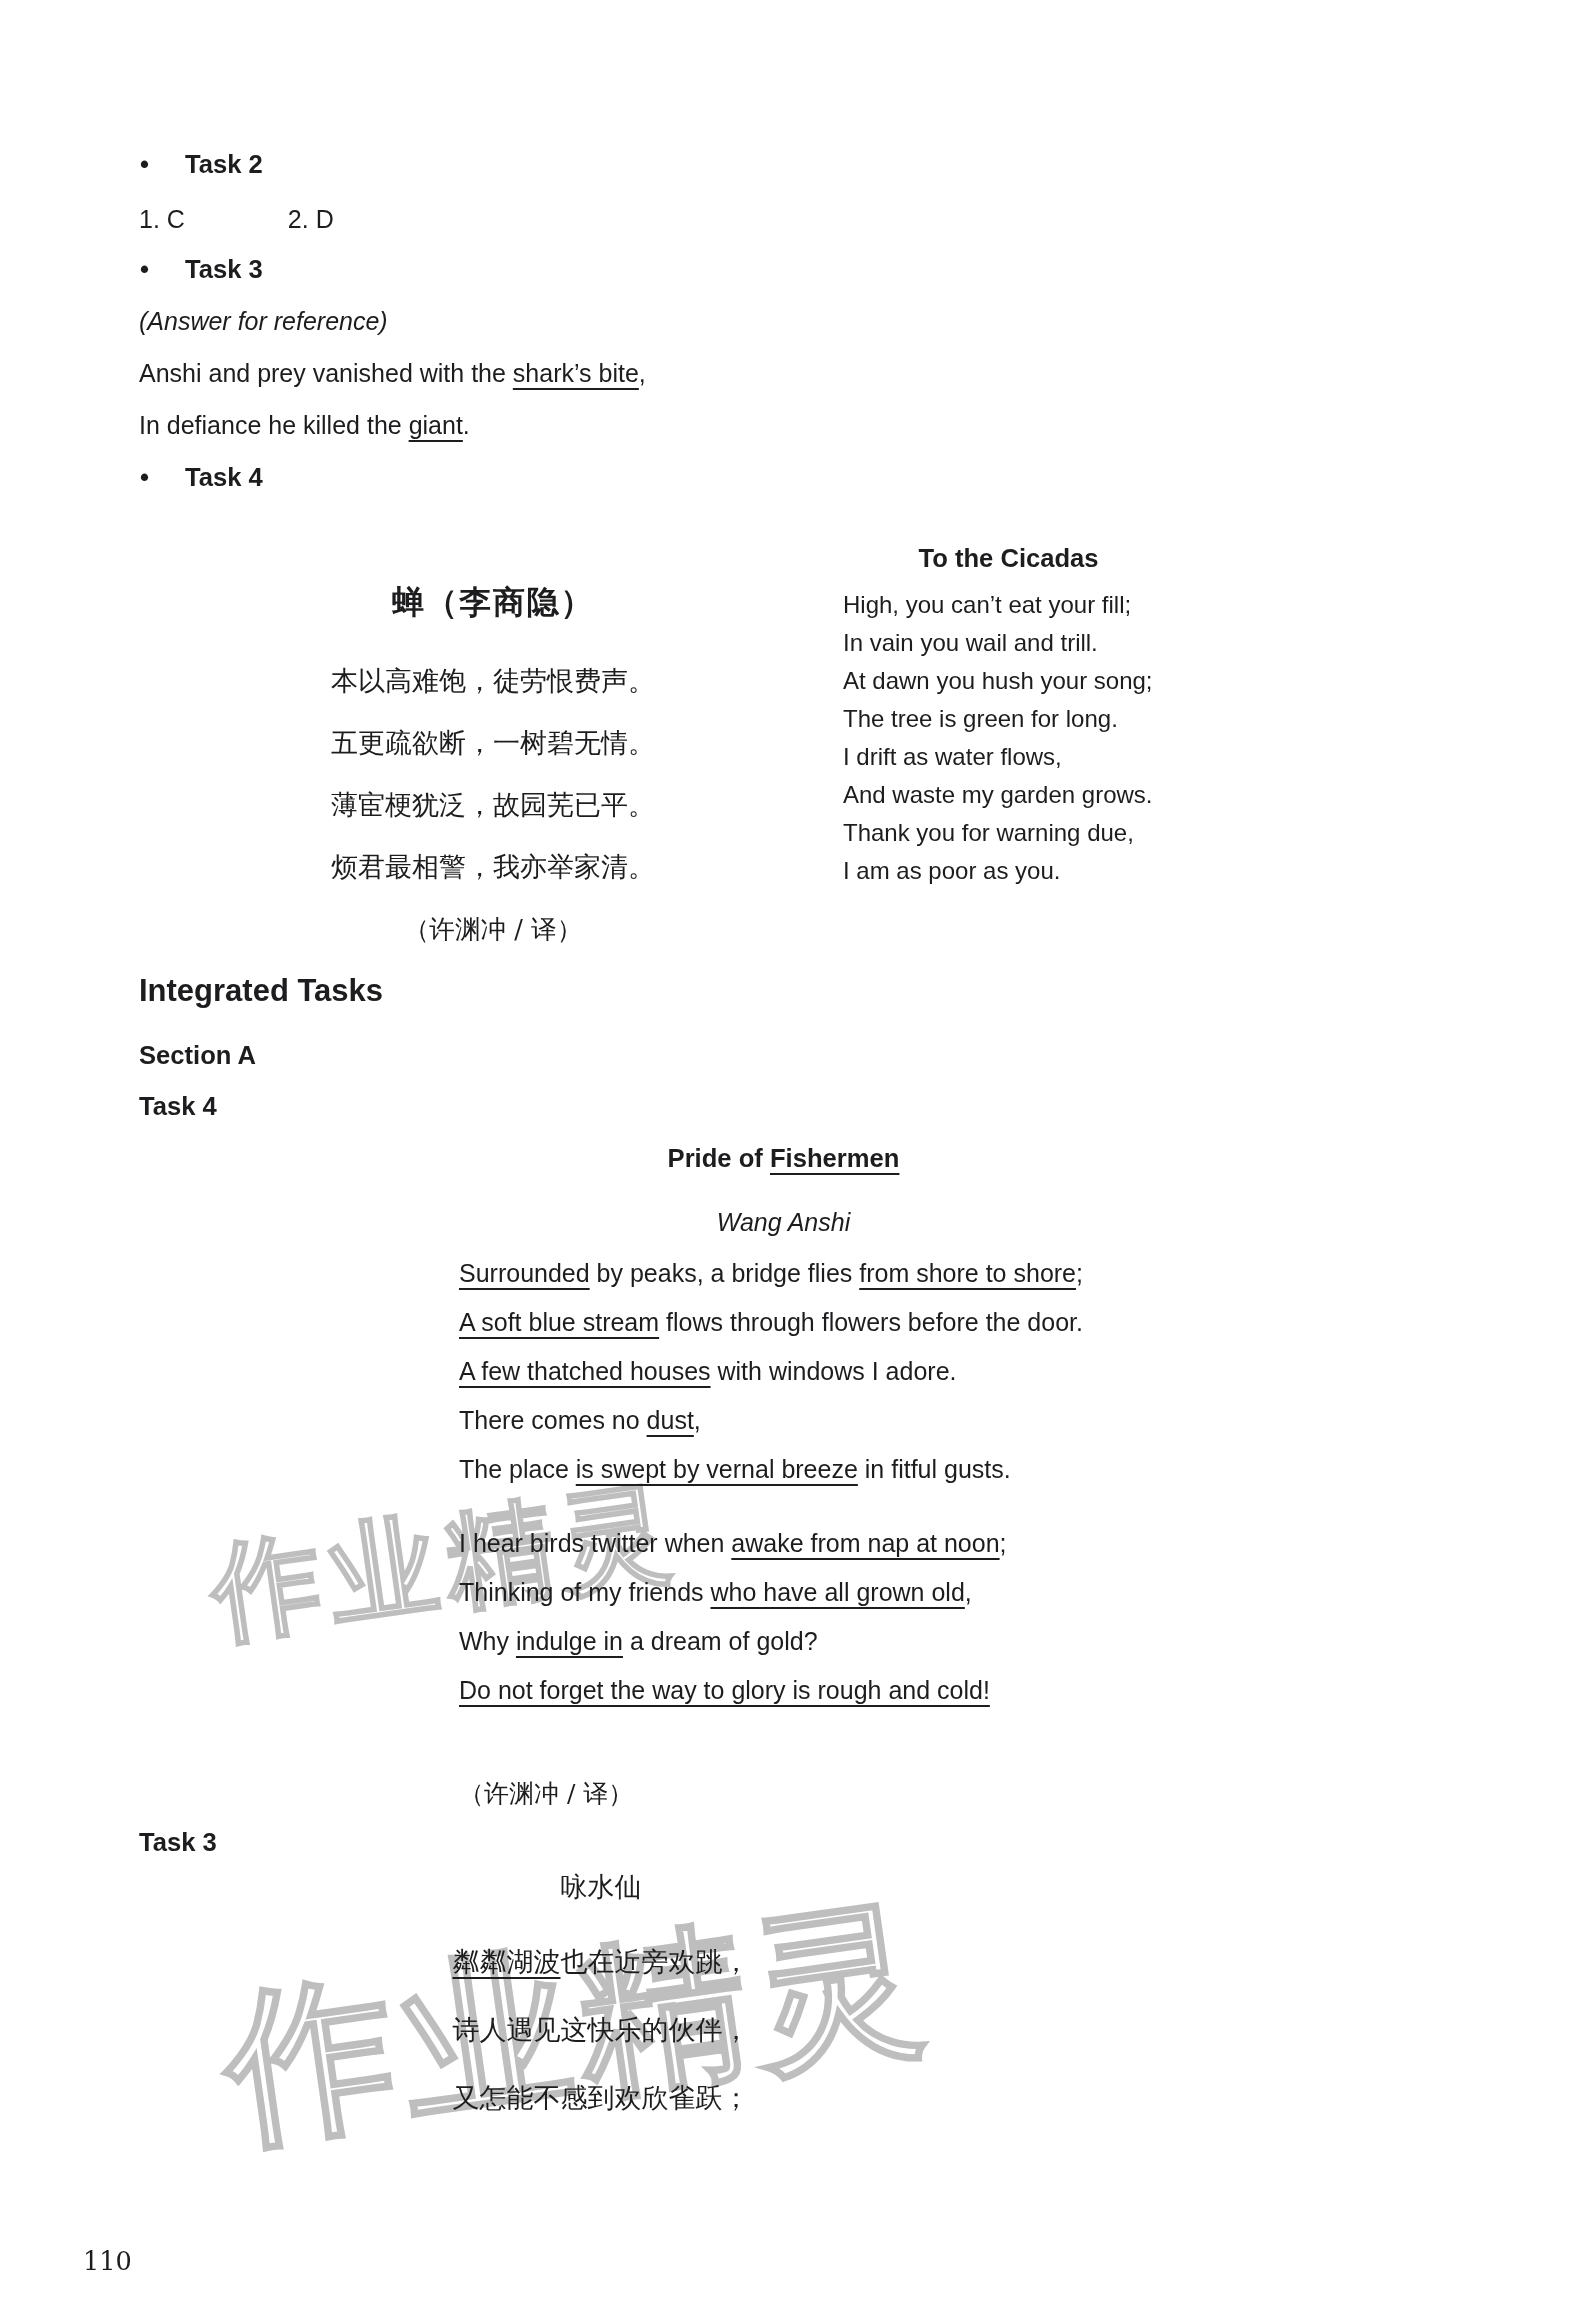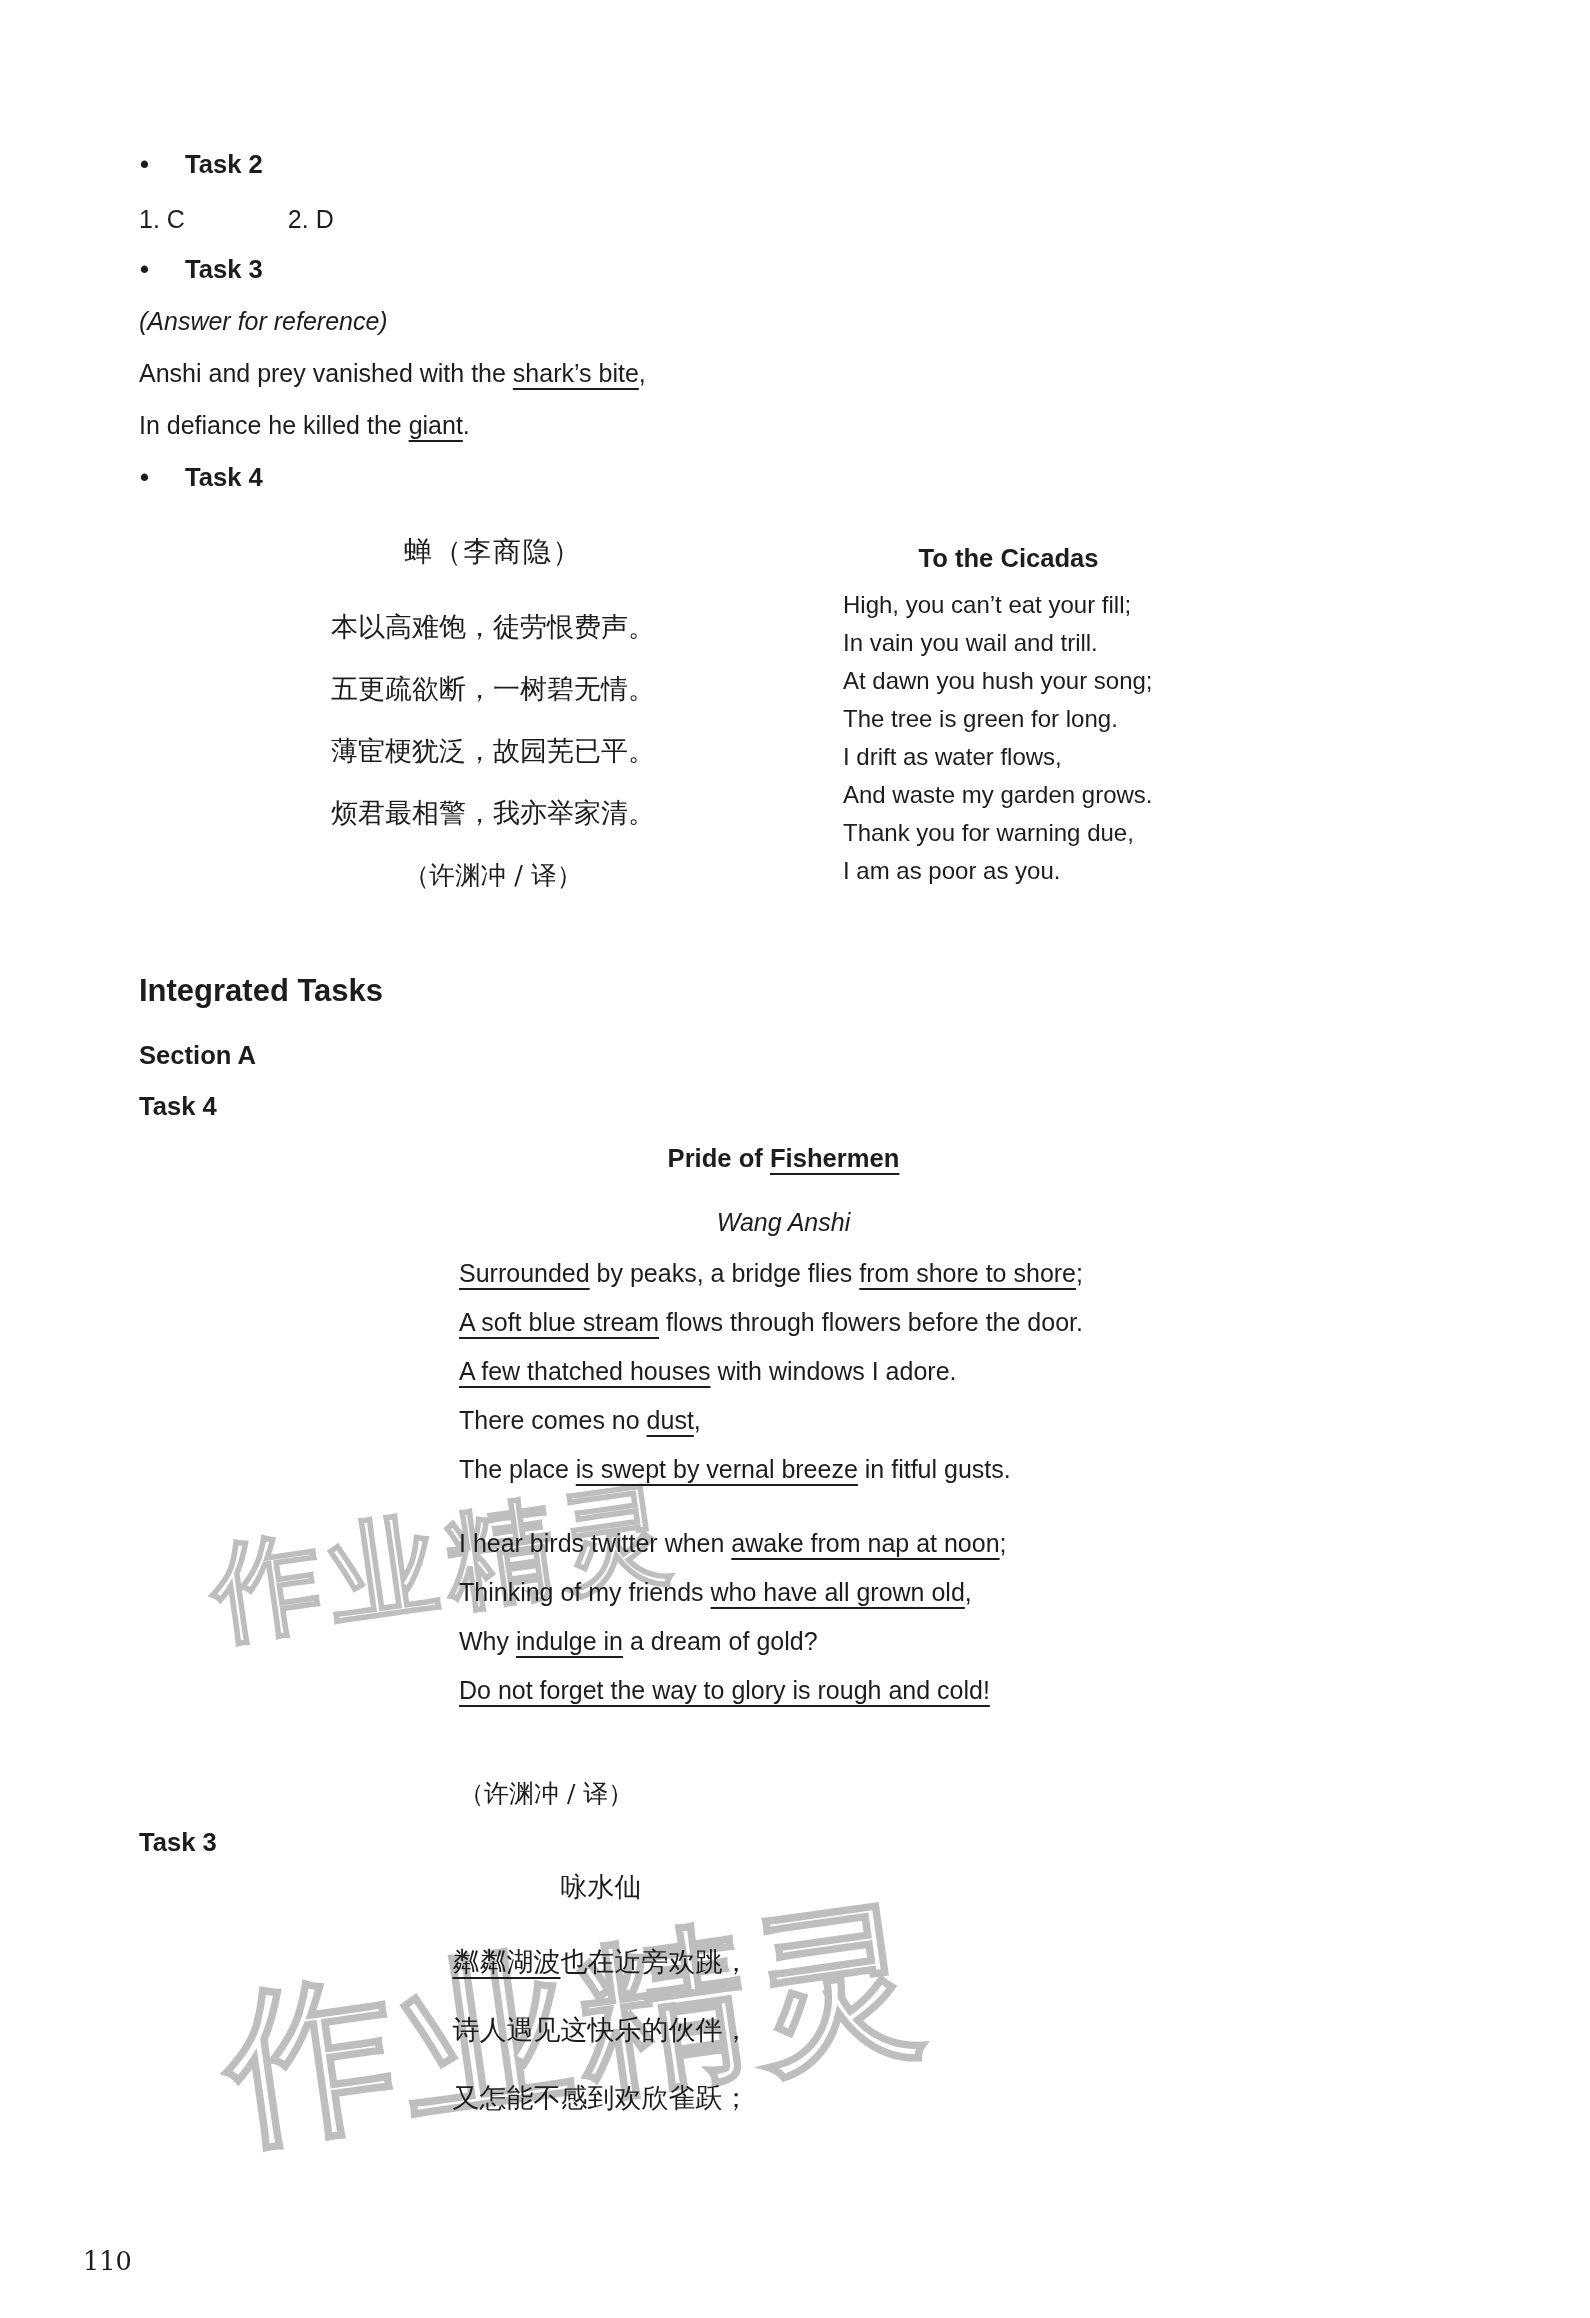--- a/index.html
+++ b/index.html
@@ -20,21 +20,21 @@
   .answers { display: flex; gap: 103px; font-size: 25px; }
 
   .fs30 { font-size: 25px; }
   .italic { font-style: italic; }
 
   .u { text-decoration: underline; text-underline-offset: 5.8px; text-decoration-thickness: 1.7px; }
 
   .cn { font-family: "DejaVu Serif", serif; }
 
   .cn-poem { text-align: center; }
-  .cn-poem .title { font-size: 28px; font-weight: normal; letter-spacing: 1.7px; margin-bottom: 25px; }
+  .cn-poem .title { font-size: 32px; font-weight: bold; letter-spacing: 1.7px; margin-bottom: 25px; margin-top: 48px; }
   .cn-lines .line { font-size: 27px; line-height: 62px; }
   .cn-poem .credit { font-size: 25.6px; line-height: 62px; }
 
   .en-poem .title { font-size: 25.6px; font-weight: bold; text-align: center; margin-bottom: 13.2px; }
   .en-lines .line { font-size: 24px; line-height: 38px; }
 
   .h1 { font-size: 31px; font-weight: bold; }
   .h2 { font-size: 25.6px; font-weight: bold; }
 
   .center-block { text-align: center; }

